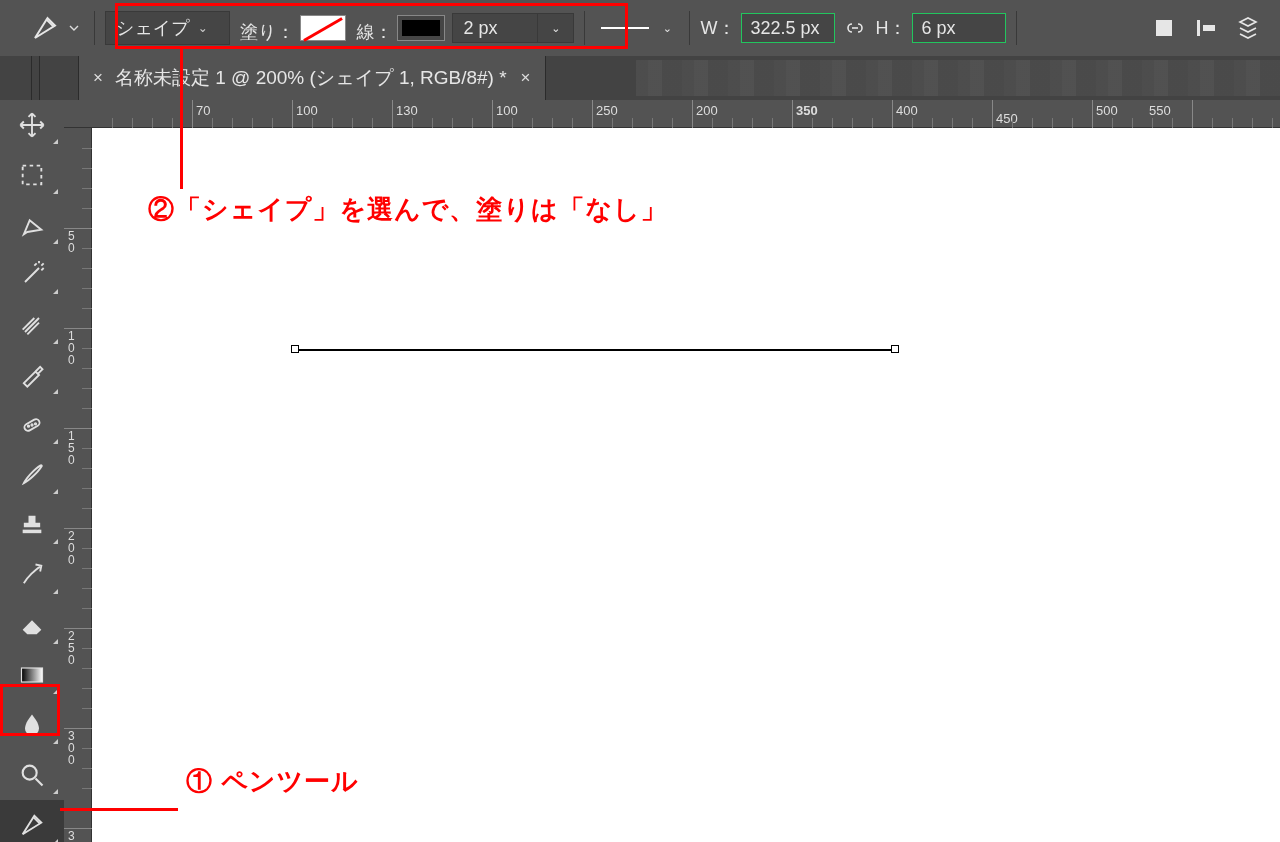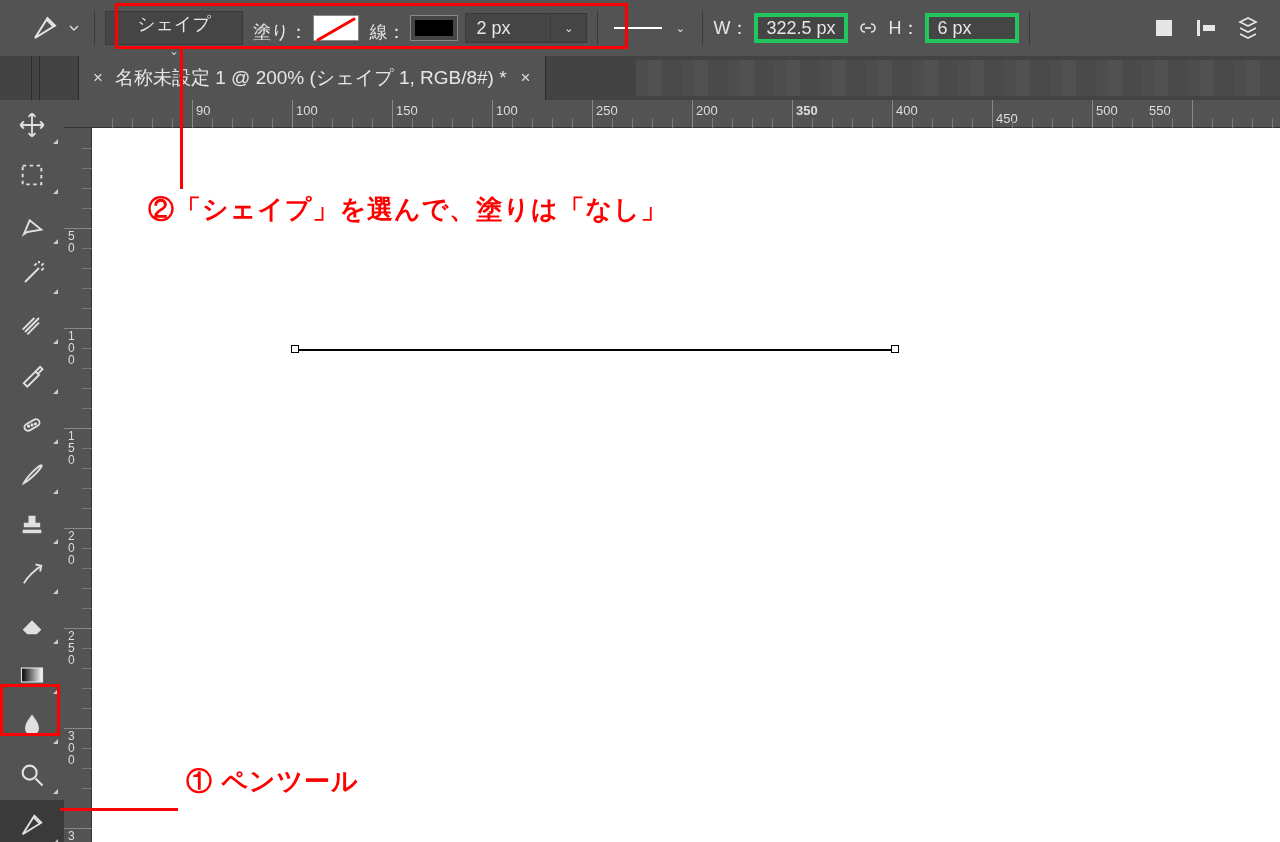--- a/index.html
+++ b/index.html
@@ -72,21 +72,21 @@
 }
 .line-preview .ln { width:48px; height:2px; background:#fff; }
 .line-dd {
   width:24px; height:22px; display:flex; align-items:center; justify-content:center; font-size:11px;
 }
 
 .dim {
   display:flex; align-items:center; gap:6px;
 }
 .dim .inp {
-  height:30px; width:94px; background:#454545; border:4px solid #22c55e; color:#e6e6e6;
+  height:30px; width:94px; background:#454545; border:1px solid #22c55e; color:#e6e6e6;
   display:flex; align-items:center; padding-left:8px;
 }
 .link-icon { width:28px; display:flex; align-items:center; justify-content:center; color:#e6e6e6; }
 
 .right-icons { margin-left:auto; display:flex; gap:18px; align-items:center; padding-right:20px;}
 .ri { width:24px; height:24px; display:flex; align-items:center; justify-content:center; }
 
 
 .highlight-options {
   position:absolute;
@@ -231,21 +231,21 @@
         <path d="M13 5 L19 11"></path>
     </svg>
   </div>
   <div class="chev">
     <svg width="10" height="10" viewBox="0 0 10 10">
         <path d="M1 3 L5 7 L9 3" stroke="#ddd" fill="none" stroke-width="1.4"></path>
       </svg>
   </div>
   <div class="divider"></div>
 
-  <div class="dropdown" style="width:138px;flex-direction:column;">
+  <div class="dropdown" style="width:125px;">
     <span>シェイプ</span>
     <span class="dd-chev">⌄</span>
   </div>
 
   <span class="label">塗り：</span>
   <div class="swatch no-fill"></div>
 
   <span class="label">線：</span>
   <div class="swatch black-stroke"></div>
 
@@ -420,25 +420,25 @@
       <path d="M4 20 L14 4 L20 10 L4 20 Z"></path>
         <path d="M13 5 L19 11"></path>
     </svg>
       <span class="corner"></span>
   </div>
 </div>
 <div class="pen-highlight"></div>
 
 <div class="ruler-h" id="rulerH">
     <div class="tick" style="left: 128px;"></div>
-    <div class="lbl" style="left: 128px;">90</div>
+    <div class="lbl" style="left: 128px;">70</div>
     <div class="tick" style="left: 228px;"></div>
     <div class="lbl" style="left: 228px;">100</div>
     <div class="tick" style="left: 328px;"></div>
-    <div class="lbl" style="left: 328px;">150</div>
+    <div class="lbl" style="left: 328px;">130</div>
     <div class="tick" style="left: 428px;"></div>
     <div class="lbl" style="left: 428px;">100</div>
     <div class="tick" style="left: 528px;"></div>
     <div class="lbl" style="left: 528px;">250</div>
     <div class="tick" style="left: 628px;"></div>
     <div class="lbl" style="left: 628px;">200</div>
     <div class="tick" style="left: 728px;"></div>
     <div class="lbl" style="left: 728px; font-weight: bold;">350</div>
     <div class="tick" style="left: 828px;"></div>
     <div class="lbl" style="left: 828px;">400</div>

